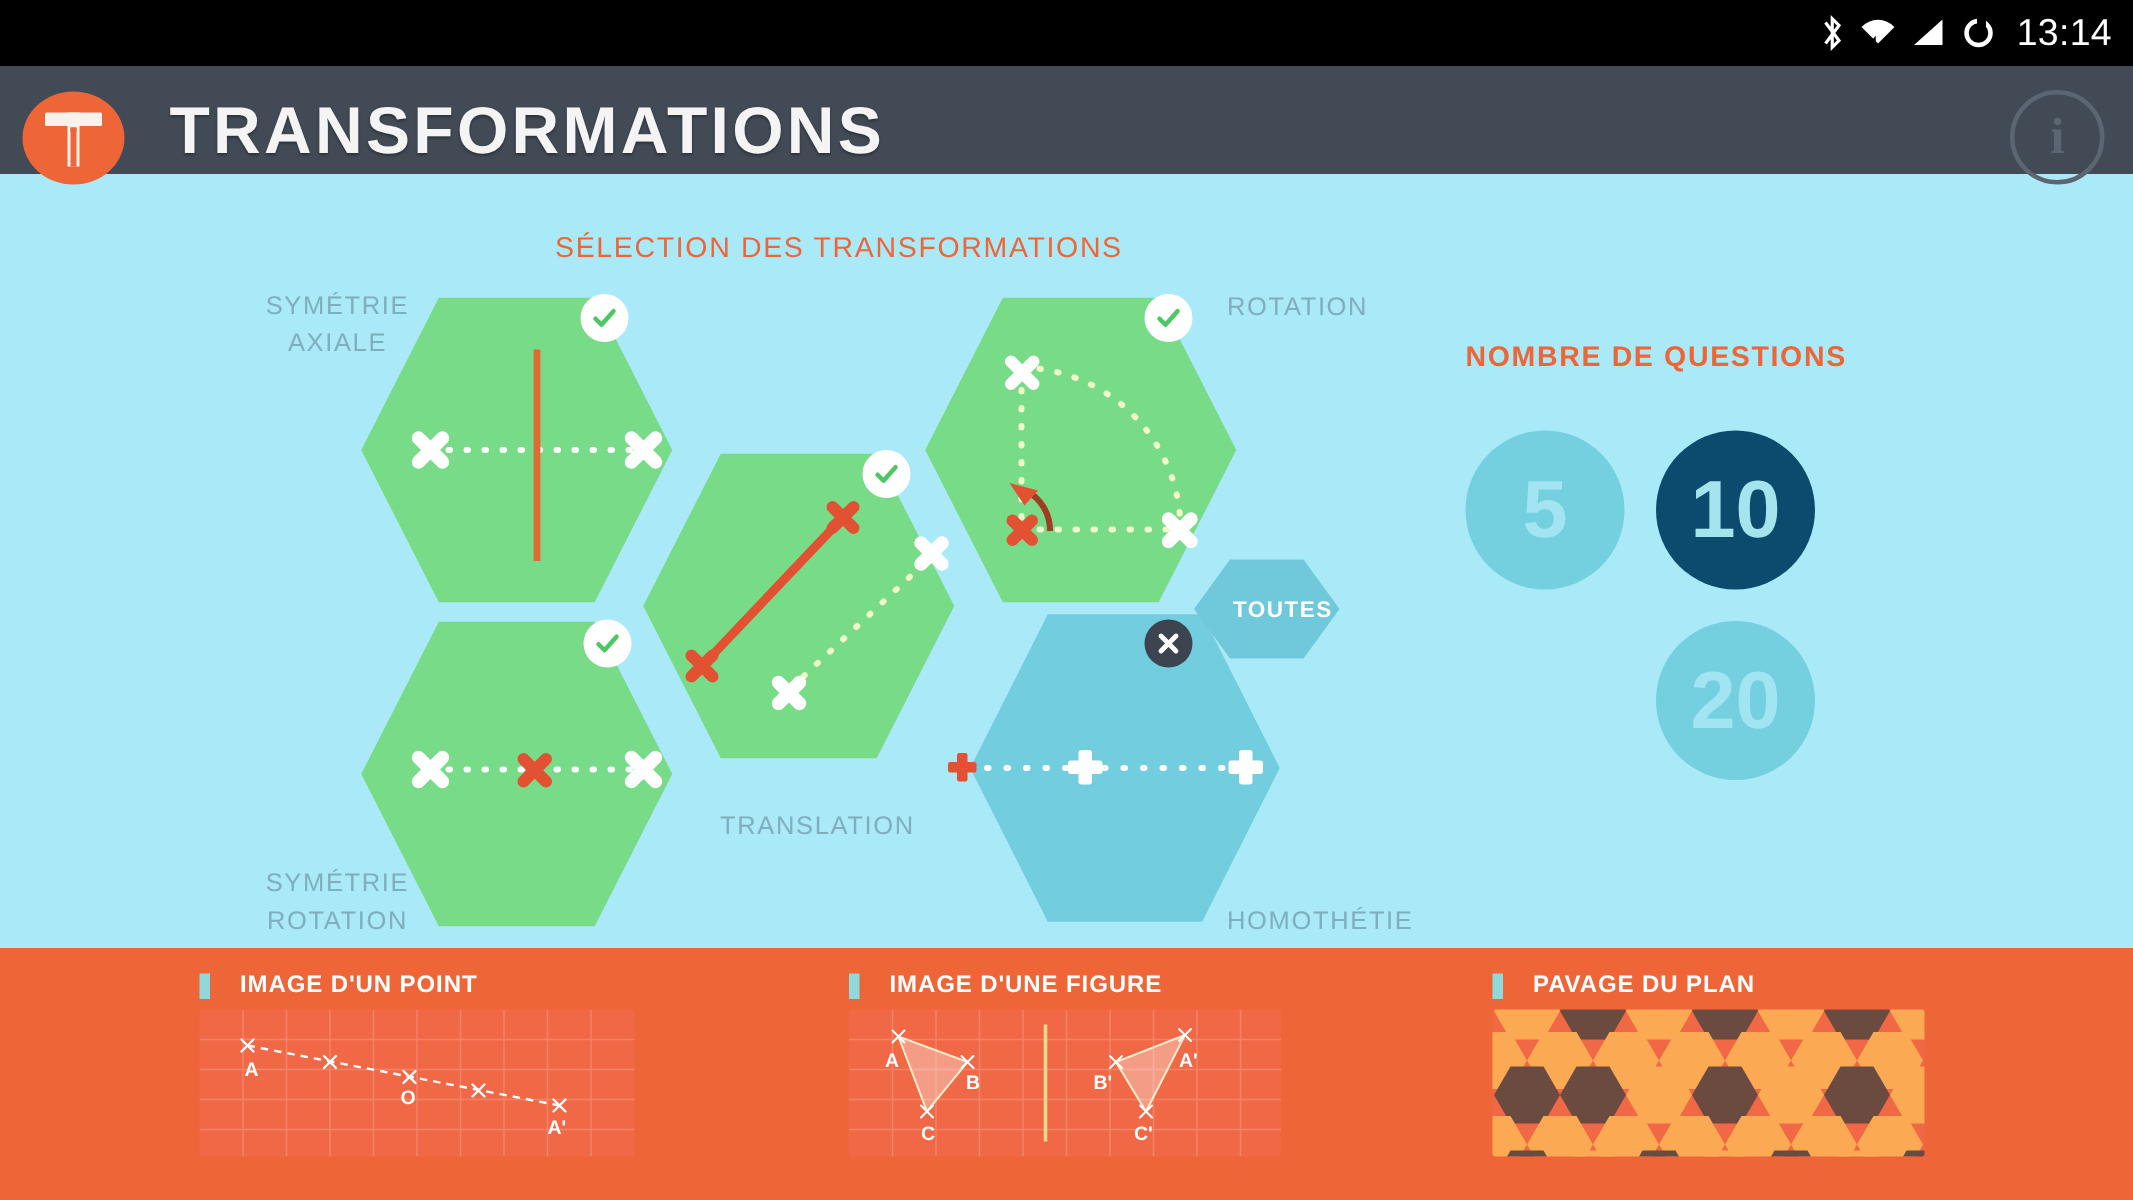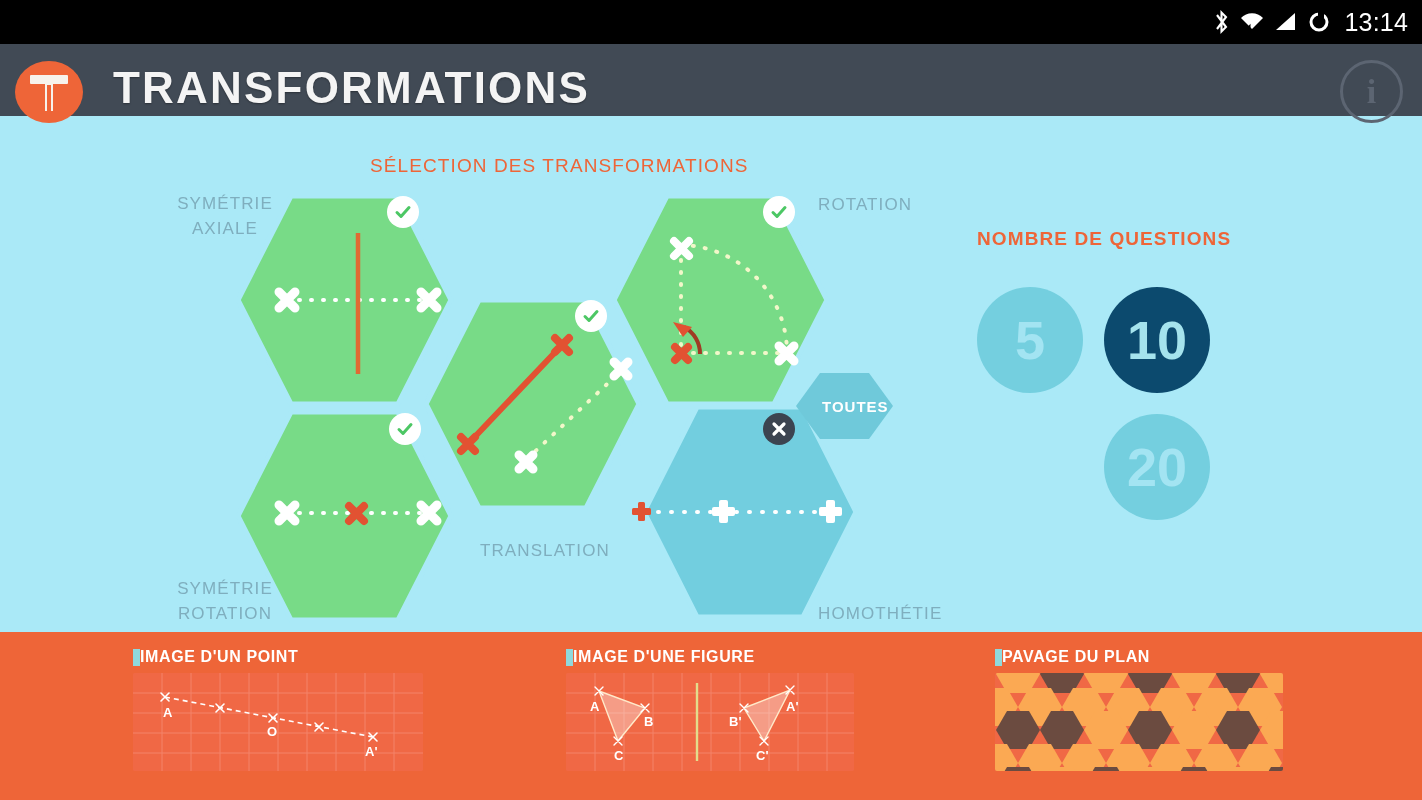--- a/index.html
+++ b/index.html
@@ -116,21 +116,21 @@
   .q-off { background: #74CFDF; color: #A3E4F2; }
   .q-on  { background: #0c4a6e; color: #A5E3ED; }
 
   
   .bottom {
     position: absolute; left: 0; top: 632px; width: 1422px; height: 168px;
     background: #EE6538;
   }
   .card { position: absolute; top: 648px; cursor: pointer; }
   .card-title {
-    display: flex; align-items: center; gap: 0;
+    display: flex; align-items: center; gap: 20px;
     color: #FFFFFF; font-size: 16px; font-weight: bold; letter-spacing: 0.6px;
     margin-bottom: 7px;
   }
   .card-bullet {
     width: 7px; height: 17px; background: #8FD9DC; display: inline-block;
   }
   .card-canvas {
     background: #F06845; border-radius: 2px; overflow: hidden;
     display: block;
   }

